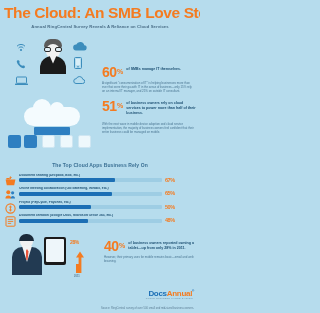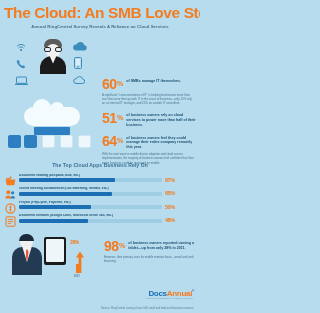--- a/index.html
+++ b/index.html
@@ -79,21 +79,21 @@
   }
 
   .smallicons{position:absolute;left:0;top:98px;width:98px;height:28px;}
   .si{
     position:absolute;top:4px;width:13px;height:13px;border-radius:2px;
   }
   .si.blue{background:#2e7fc1;}
   .si.white{background:#eef8fc;border:1px solid #cfe6f2;box-sizing:border-box;}
 
   
-  .stats{position:absolute;left:100px;top:20px;width:98px;}
+  .stats{position:absolute;left:100px;top:8px;width:98px;}
   .stat{position:relative;margin-bottom:4px;padding-left:2px;}
   .stat-head{display:flex;align-items:flex-start;}
   .big{
     font-size:14px;font-weight:bold;color:#f47b20;line-height:1;
     letter-spacing:-0.5px;
   }
   .pct{font-size:7px;font-weight:bold;color:#f47b20;margin-left:0.5px;margin-top:3px;}
   .stat-lead{
     font-size:3.6px;font-weight:bold;color:#1c4f72;line-height:1.35;
     margin-left:3px;margin-top:2px;flex:1;
@@ -286,25 +286,20 @@
       <div class="stat" style="margin-top:6px;">
         <div class="stat-head">
           <div class="big">51</div>
           <div class="pct">%</div>
           <div class="stat-lead">of business owners rely on cloud services to power more than half of their business.</div>
         </div>
         <div class="stat-body"></div>
       </div>
 
       <div class="stat" style="margin-top:6px;">
-        <div class="stat-head">
-          <div class="big">64</div>
-          <div class="pct">%</div>
-          <div class="stat-lead">of business owners feel they could manage their entire company remotely this year.</div>
-        </div>
         <div class="stat-body">With the next wave in mobile device adoption and cloud service implementation, the majority of business owners feel confident that their entire business could be managed on mobile.</div>
       </div>
 
     </div>
   </div>
 
   <div class="apps">
     <div class="apps-title">The Top Cloud Apps Business Rely On</div>
 
     <div class="app-row">
@@ -394,21 +389,21 @@
       <div class="arrow">
         <svg width="12" height="22" viewBox="0 0 12 22">
             <path d="M2 22v-9h2.6V6.5H2L6 0.5l4 6H7.4V22z" fill="#f47b20"></path>
           </svg>
       </div>
       <div class="y2011">2011</div>
     </div>
 
     <div class="stat62">
       <div class="stat-head">
-        <div class="big">98</div>
+        <div class="big">40</div>
         <div class="pct">%</div>
         <div class="stat-lead">of business owners reported owning a tablet—up from only 28% in 2011.</div>
       </div>
       <div class="stat-body">However, their primary uses for mobile remains basic—email and web browsing.</div>
     </div>
   </div>
 
   <div class="footer">
     <div class="logo"><span class="ring">Docs</span><span class="central">Annual</span><span class="tm">®</span></div>
     <div class="logo-sub">CLOUD BUSINESS PHONE SYSTEM</div>

